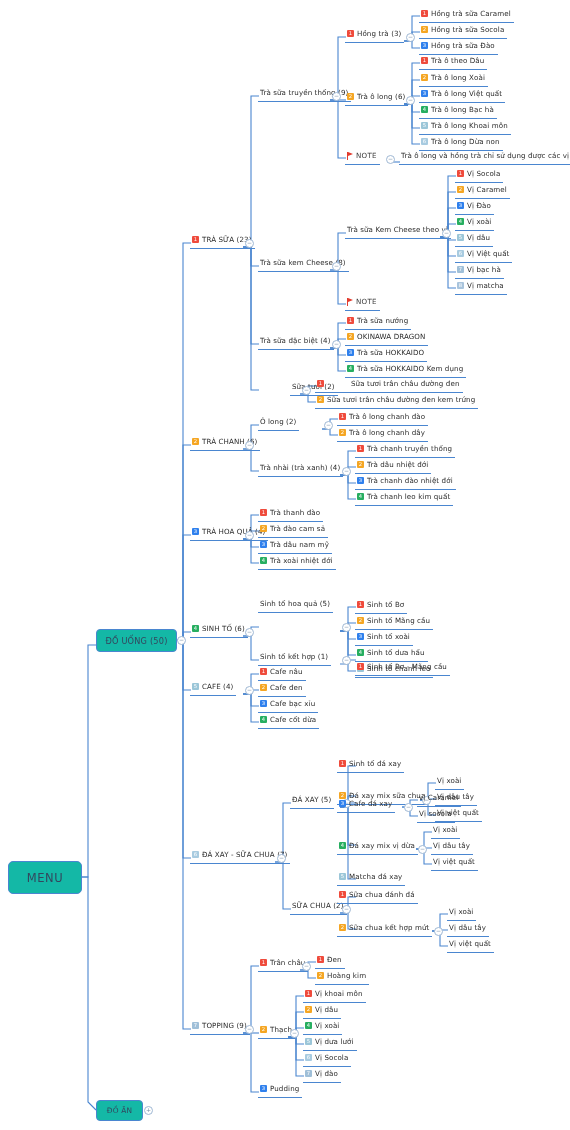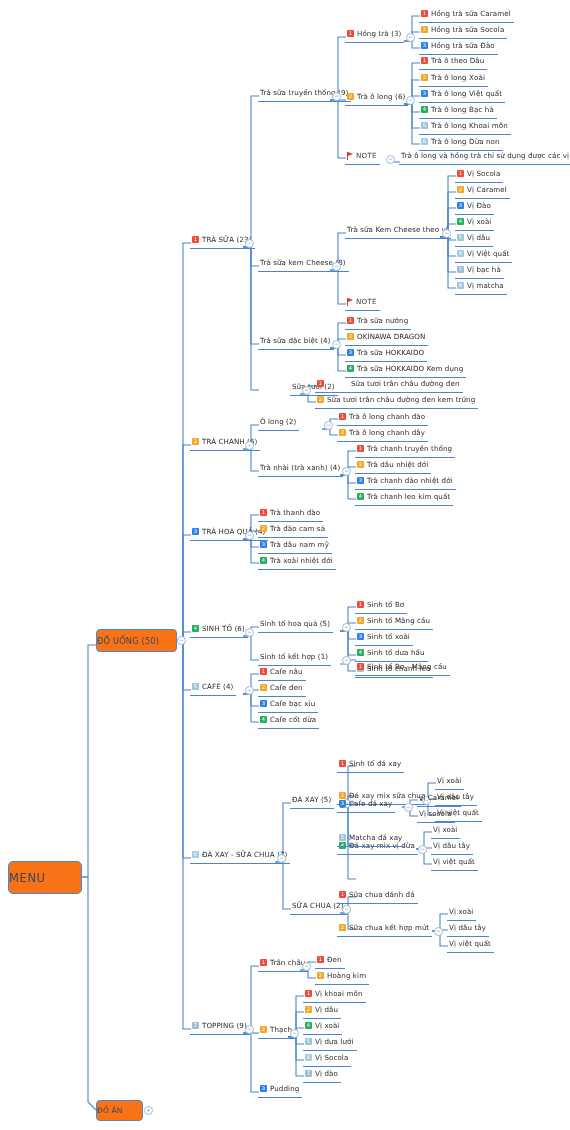--- a/index.html
+++ b/index.html
@@ -32,21 +32,21 @@
 
   
   .tgl{position:absolute;width:7px;height:7px;border:1px solid #9fb8d4;border-radius:50%;
        background:#fff;color:#7d93ad;font-size:6px;line-height:5px;text-align:center;
        font-family:"DejaVu Sans",sans-serif;}
   .tgl.plus::after{content:"+";display:block;margin-top:-.5px;}
   .tgl.minus::after{content:"−";display:block;margin-top:-.5px;}
 
   
   .boxnode{position:absolute;border:1.6px solid #4a86d0;border-radius:5px;
-           background:#f97316;display:flex;align-items:center;justify-content:flex-start;}
+           background:#14b8a6;display:flex;align-items:center;justify-content:center;}
   .boxnode .lbl{color:#33475e;}
   #n-menu{left:8px;top:861px;width:72px;height:31px;}
   #n-menu .lbl{font-size:11.5px;letter-spacing:.6px;}
   #n-douong{left:96px;top:629px;width:79px;height:21px;border-width:1.3px;border-radius:4px;}
   #n-douong .lbl{font-size:8.2px;letter-spacing:.2px;}
   #n-doan{left:96px;top:1100px;width:45px;height:19px;border-width:1.3px;border-radius:4px;}
   #n-doan .lbl{font-size:7.4px;letter-spacing:.2px;}
 
   
   .flag{position:relative;display:inline-block;width:6px;height:8px;margin-right:3px;flex:0 0 auto;}
@@ -441,21 +441,21 @@
 </div>
 <div class="node ul" style="left:258px;top:537px;">
   <span class="bdg c3">3</span>
   <span class="lbl">Trà dâu nam mỹ</span>
 </div>
 <div class="node ul" style="left:258px;top:553px;">
   <span class="bdg c4">4</span>
   <span class="lbl">Trà xoài nhiệt đới</span>
 </div>
 
-<div class="node ul" style="left:258px;top:616px;align-items:center;">
+<div class="node ul" style="left:258px;top:596px;align-items:center;">
   <span class="lbl">Sinh tố hoa quả (5)</span>
 </div>
 <div class="tgl minus" style="left:342px;top:623px;"></div>
 
 <div class="node ul" style="left:355px;top:597px;">
   <span class="bdg c1">1</span>
   <span class="lbl">Sinh tố Bơ</span>
 </div>
 <div class="node ul" style="left:355px;top:613px;">
   <span class="bdg c2">2</span>
@@ -545,21 +545,21 @@
 <div class="node ul" style="left:431px;top:822px;">
   <span class="lbl">Vị xoài</span>
 </div>
 <div class="node ul" style="left:431px;top:838px;">
   <span class="lbl">Vị dâu tây</span>
 </div>
 <div class="node ul" style="left:431px;top:854px;">
   <span class="lbl">Vị việt quất</span>
 </div>
 
-<div class="node ul" style="left:337px;top:830px;justify-content:center;">
+<div class="node ul" style="left:337px;top:869px;justify-content:center;">
   <span class="bdg c5">5</span>
   <span class="lbl">Matcha đá xay</span>
 </div>
 
 <div class="node ul" style="left:290px;top:898px;">
   <span class="lbl">SỮA CHUA (2)</span>
 </div>
 <div class="tgl minus" style="left:342px;top:905px;"></div>
 <div class="node ul" style="left:337px;top:887px;">
   <span class="bdg c1">1</span>

